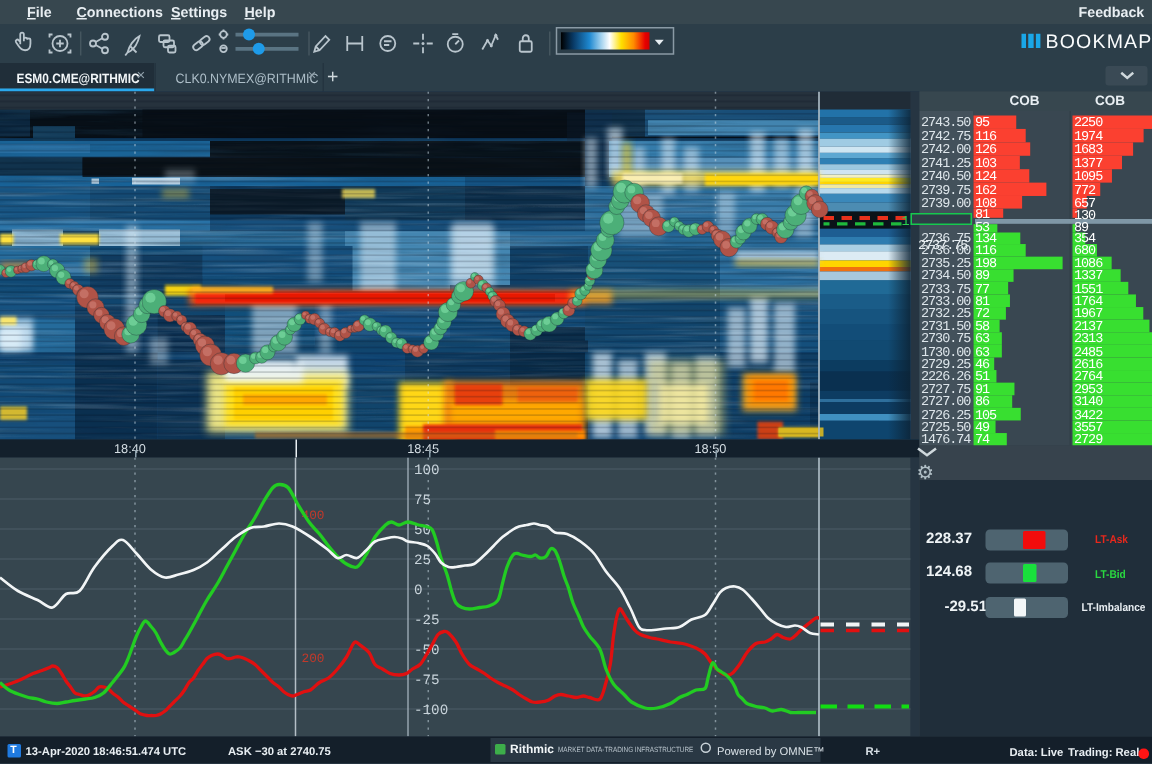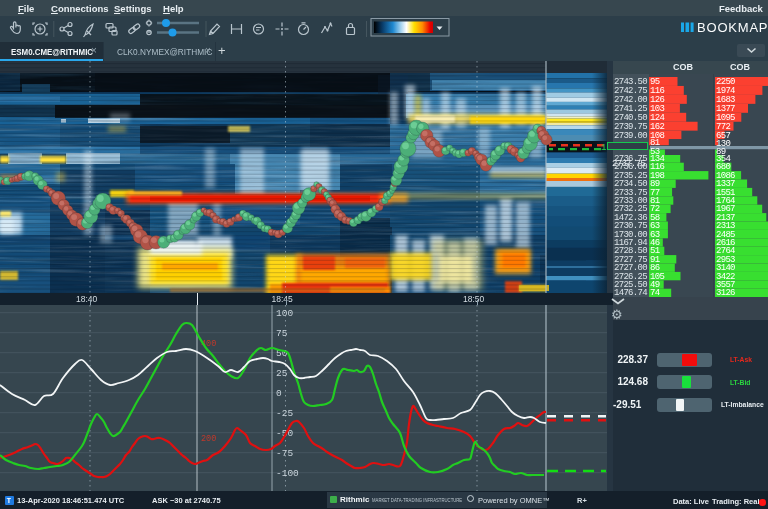--- a/index.html
+++ b/index.html
@@ -867,68 +867,68 @@
 <div style="position:absolute;left:103px;top:118.1px;font:9px 'Liberation Mono',monospace;color:#fff;letter-spacing:-0.7px">1337</div>
 <div style="position:absolute;left:1px;top:126.5px;font:9px 'Liberation Mono',monospace;color:#dde5ea;letter-spacing:-0.7px">2733.75</div>
 <div style="position:absolute;left:37px;top:126.5px;font:9px 'Liberation Mono',monospace;color:#fff;letter-spacing:-0.7px">77</div>
 <div style="position:absolute;left:103px;top:126.5px;font:9px 'Liberation Mono',monospace;color:#fff;letter-spacing:-0.7px">1551</div>
 <div style="position:absolute;left:1px;top:134.9px;font:9px 'Liberation Mono',monospace;color:#dde5ea;letter-spacing:-0.7px">2733.00</div>
 <div style="position:absolute;left:37px;top:134.9px;font:9px 'Liberation Mono',monospace;color:#fff;letter-spacing:-0.7px">81</div>
 <div style="position:absolute;left:103px;top:134.9px;font:9px 'Liberation Mono',monospace;color:#fff;letter-spacing:-0.7px">1764</div>
 <div style="position:absolute;left:1px;top:143.3px;font:9px 'Liberation Mono',monospace;color:#dde5ea;letter-spacing:-0.7px">2732.25</div>
 <div style="position:absolute;left:37px;top:143.3px;font:9px 'Liberation Mono',monospace;color:#fff;letter-spacing:-0.7px">72</div>
 <div style="position:absolute;left:103px;top:143.3px;font:9px 'Liberation Mono',monospace;color:#fff;letter-spacing:-0.7px">1967</div>
-<div style="position:absolute;left:1px;top:151.7px;font:9px 'Liberation Mono',monospace;color:#dde5ea;letter-spacing:-0.7px">1472.36</div>
+<div style="position:absolute;left:1px;top:151.7px;font:9px 'Liberation Mono',monospace;color:#dde5ea;letter-spacing:-0.7px">2731.50</div>
 <div style="position:absolute;left:37px;top:151.7px;font:9px 'Liberation Mono',monospace;color:#fff;letter-spacing:-0.7px">58</div>
 <div style="position:absolute;left:103px;top:151.7px;font:9px 'Liberation Mono',monospace;color:#fff;letter-spacing:-0.7px">2137</div>
 <div style="position:absolute;left:1px;top:160.1px;font:9px 'Liberation Mono',monospace;color:#dde5ea;letter-spacing:-0.7px">2730.75</div>
 <div style="position:absolute;left:37px;top:160.1px;font:9px 'Liberation Mono',monospace;color:#fff;letter-spacing:-0.7px">63</div>
 <div style="position:absolute;left:103px;top:160.1px;font:9px 'Liberation Mono',monospace;color:#fff;letter-spacing:-0.7px">2313</div>
 <div style="position:absolute;left:1px;top:168.5px;font:9px 'Liberation Mono',monospace;color:#dde5ea;letter-spacing:-0.7px">1730.00</div>
 <div style="position:absolute;left:37px;top:168.5px;font:9px 'Liberation Mono',monospace;color:#fff;letter-spacing:-0.7px">63</div>
 <div style="position:absolute;left:103px;top:168.5px;font:9px 'Liberation Mono',monospace;color:#fff;letter-spacing:-0.7px">2485</div>
-<div style="position:absolute;left:1px;top:176.9px;font:9px 'Liberation Mono',monospace;color:#dde5ea;letter-spacing:-0.7px">1167.94</div>
+<div style="position:absolute;left:1px;top:176.9px;font:9px 'Liberation Mono',monospace;color:#dde5ea;letter-spacing:-0.7px">2729.25</div>
 <div style="position:absolute;left:37px;top:176.9px;font:9px 'Liberation Mono',monospace;color:#fff;letter-spacing:-0.7px">46</div>
 <div style="position:absolute;left:103px;top:176.9px;font:9px 'Liberation Mono',monospace;color:#fff;letter-spacing:-0.7px">2616</div>
-<div style="position:absolute;left:1px;top:185.3px;font:9px 'Liberation Mono',monospace;color:#dde5ea;letter-spacing:-0.7px">2728.50</div>
+<div style="position:absolute;left:1px;top:185.3px;font:9px 'Liberation Mono',monospace;color:#dde5ea;letter-spacing:-0.7px">2226.26</div>
 <div style="position:absolute;left:37px;top:185.3px;font:9px 'Liberation Mono',monospace;color:#fff;letter-spacing:-0.7px">51</div>
 <div style="position:absolute;left:103px;top:185.3px;font:9px 'Liberation Mono',monospace;color:#fff;letter-spacing:-0.7px">2764</div>
 <div style="position:absolute;left:1px;top:193.7px;font:9px 'Liberation Mono',monospace;color:#dde5ea;letter-spacing:-0.7px">2727.75</div>
 <div style="position:absolute;left:37px;top:193.7px;font:9px 'Liberation Mono',monospace;color:#fff;letter-spacing:-0.7px">91</div>
 <div style="position:absolute;left:103px;top:193.7px;font:9px 'Liberation Mono',monospace;color:#fff;letter-spacing:-0.7px">2953</div>
 <div style="position:absolute;left:1px;top:202.1px;font:9px 'Liberation Mono',monospace;color:#dde5ea;letter-spacing:-0.7px">2727.00</div>
 <div style="position:absolute;left:37px;top:202.1px;font:9px 'Liberation Mono',monospace;color:#fff;letter-spacing:-0.7px">86</div>
 <div style="position:absolute;left:103px;top:202.1px;font:9px 'Liberation Mono',monospace;color:#fff;letter-spacing:-0.7px">3140</div>
 <div style="position:absolute;left:1px;top:210.5px;font:9px 'Liberation Mono',monospace;color:#dde5ea;letter-spacing:-0.7px">2726.25</div>
 <div style="position:absolute;left:37px;top:210.5px;font:9px 'Liberation Mono',monospace;color:#fff;letter-spacing:-0.7px">105</div>
 <div style="position:absolute;left:103px;top:210.5px;font:9px 'Liberation Mono',monospace;color:#fff;letter-spacing:-0.7px">3422</div>
 <div style="position:absolute;left:1px;top:218.9px;font:9px 'Liberation Mono',monospace;color:#dde5ea;letter-spacing:-0.7px">2725.50</div>
 <div style="position:absolute;left:37px;top:218.9px;font:9px 'Liberation Mono',monospace;color:#fff;letter-spacing:-0.7px">49</div>
 <div style="position:absolute;left:103px;top:218.9px;font:9px 'Liberation Mono',monospace;color:#fff;letter-spacing:-0.7px">3557</div>
 <div style="position:absolute;left:1px;top:227.3px;font:9px 'Liberation Mono',monospace;color:#dde5ea;letter-spacing:-0.7px">1476.74</div>
 <div style="position:absolute;left:37px;top:227.3px;font:9px 'Liberation Mono',monospace;color:#fff;letter-spacing:-0.7px">74</div>
-<div style="position:absolute;left:103px;top:227.3px;font:9px 'Liberation Mono',monospace;color:#fff;letter-spacing:-0.7px">3126</div>
+<div style="position:absolute;left:103px;top:227.3px;font:9px 'Liberation Mono',monospace;color:#fff;letter-spacing:-0.7px">2729</div>
 <div style="position:absolute;left:-6px;top:81px;width:41px;height:8px;border:1.5px solid #16c94e;background:#2f3d47"></div>
 <div style="position:absolute;left:-1px;top:98px;font:9px 'Liberation Mono',monospace;color:#e9eff3;letter-spacing:-0.7px">2737.75</div>
 <div style="position:absolute;left:-12px;top:81.5px;font:9px 'Liberation Mono',monospace;color:#2bd14e">1</div>
 <svg width="24" height="10" viewBox="0 0 24 10" style="position:absolute;left:-5px;top:236px;z-index:3" xmlns="http://www.w3.org/2000/svg">
       <polyline points="4,2 10,6.5 16,2" fill="none" stroke="#cfd8dc" stroke-width="1.7"></polyline>
     </svg>
 <div style="position:absolute;left:-2px;top:246px;z-index:3;font:13px 'Liberation Sans',sans-serif;color:#b0bec5">⚙</div>
 <div style="position:absolute;left:0;top:236px;width:155px;height:23px;background:#37434d"></div>
 <div style="position:absolute;left:0;top:259px;width:155px;height:171px;background:#202e3a"></div>
 <div style="position:absolute;left:0;top:292.5px;width:35px;text-align:right;font:bold 10px 'Liberation Sans',sans-serif;color:#eef3f5">228.37</div>
 <div style="position:absolute;left:44px;top:291.5px;width:55px;height:14px;background:#4e6470;border-radius:3px"></div>
 <div style="position:absolute;left:69px;top:292.5px;width:15px;height:12px;background:#f20c0c;border-radius:1px"></div>
 <div style="position:absolute;left:117px;top:294.0px;width:60px;white-space:nowrap;font:bold 7.5px 'Liberation Sans',sans-serif;color:#e8281c;transform:scale(0.9,1);transform-origin:left">LT-Ask</div>
 <div style="position:absolute;left:0;top:315.0px;width:35px;text-align:right;font:bold 10px 'Liberation Sans',sans-serif;color:#eef3f5">124.68</div>
 <div style="position:absolute;left:44px;top:314.0px;width:55px;height:14px;background:#4e6470;border-radius:3px"></div>
 <div style="position:absolute;left:69px;top:315.0px;width:9px;height:12px;background:#19e03c;border-radius:1px"></div>
 <div style="position:absolute;left:117px;top:316.5px;width:60px;white-space:nowrap;font:bold 7.5px 'Liberation Sans',sans-serif;color:#2ad840;transform:scale(0.9,1);transform-origin:left">LT-Bid</div>
-<div style="position:absolute;left:0;top:337.5px;width:35px;text-align:left;font:bold 10px 'Liberation Sans',sans-serif;color:#eef3f5">-29.51</div>
+<div style="position:absolute;left:10px;top:337.5px;width:35px;text-align:right;font:bold 10px 'Liberation Sans',sans-serif;color:#eef3f5">-29.51</div>
 <div style="position:absolute;left:44px;top:336.5px;width:55px;height:14px;background:#4e6470;border-radius:3px"></div>
 <div style="position:absolute;left:62.5px;top:337.5px;width:8px;height:12px;background:#f2f6f7;border-radius:1px"></div>
 <div style="position:absolute;left:108px;top:339.0px;width:60px;white-space:nowrap;font:bold 7.5px 'Liberation Sans',sans-serif;color:#e8eef2;transform:scale(0.9,1);transform-origin:left">LT-Imbalance</div>
 </div>
 <div class="abs" style="left:0;top:491px;width:768px;height:18px;background:#141f2a"></div>
 <div class="abs" style="left:327px;top:492px;width:220px;height:16px;background:#2a3844"></div>
 <div class="abs" style="left:4.5px;top:495.5px;width:9px;height:9px;background:#1f7ae0;border-radius:1px;text-align:center;font:bold 7px 'Liberation Sans',sans-serif;color:#fff;line-height:9px">T</div>
 <div class="abs" style="left:17px;top:496px;font:bold 7.5px 'Liberation Sans',sans-serif;color:#e8eef2">13-Apr-2020 18:46:51.474 UTC</div>
 <div class="abs" style="left:152px;top:496px;font:bold 7.5px 'Liberation Sans',sans-serif;color:#e8eef2">ASK −30 at 2740.75</div>
 <div class="abs" style="left:330px;top:496px;width:7px;height:7px;background:#3dae4a;border-radius:1px"></div>

